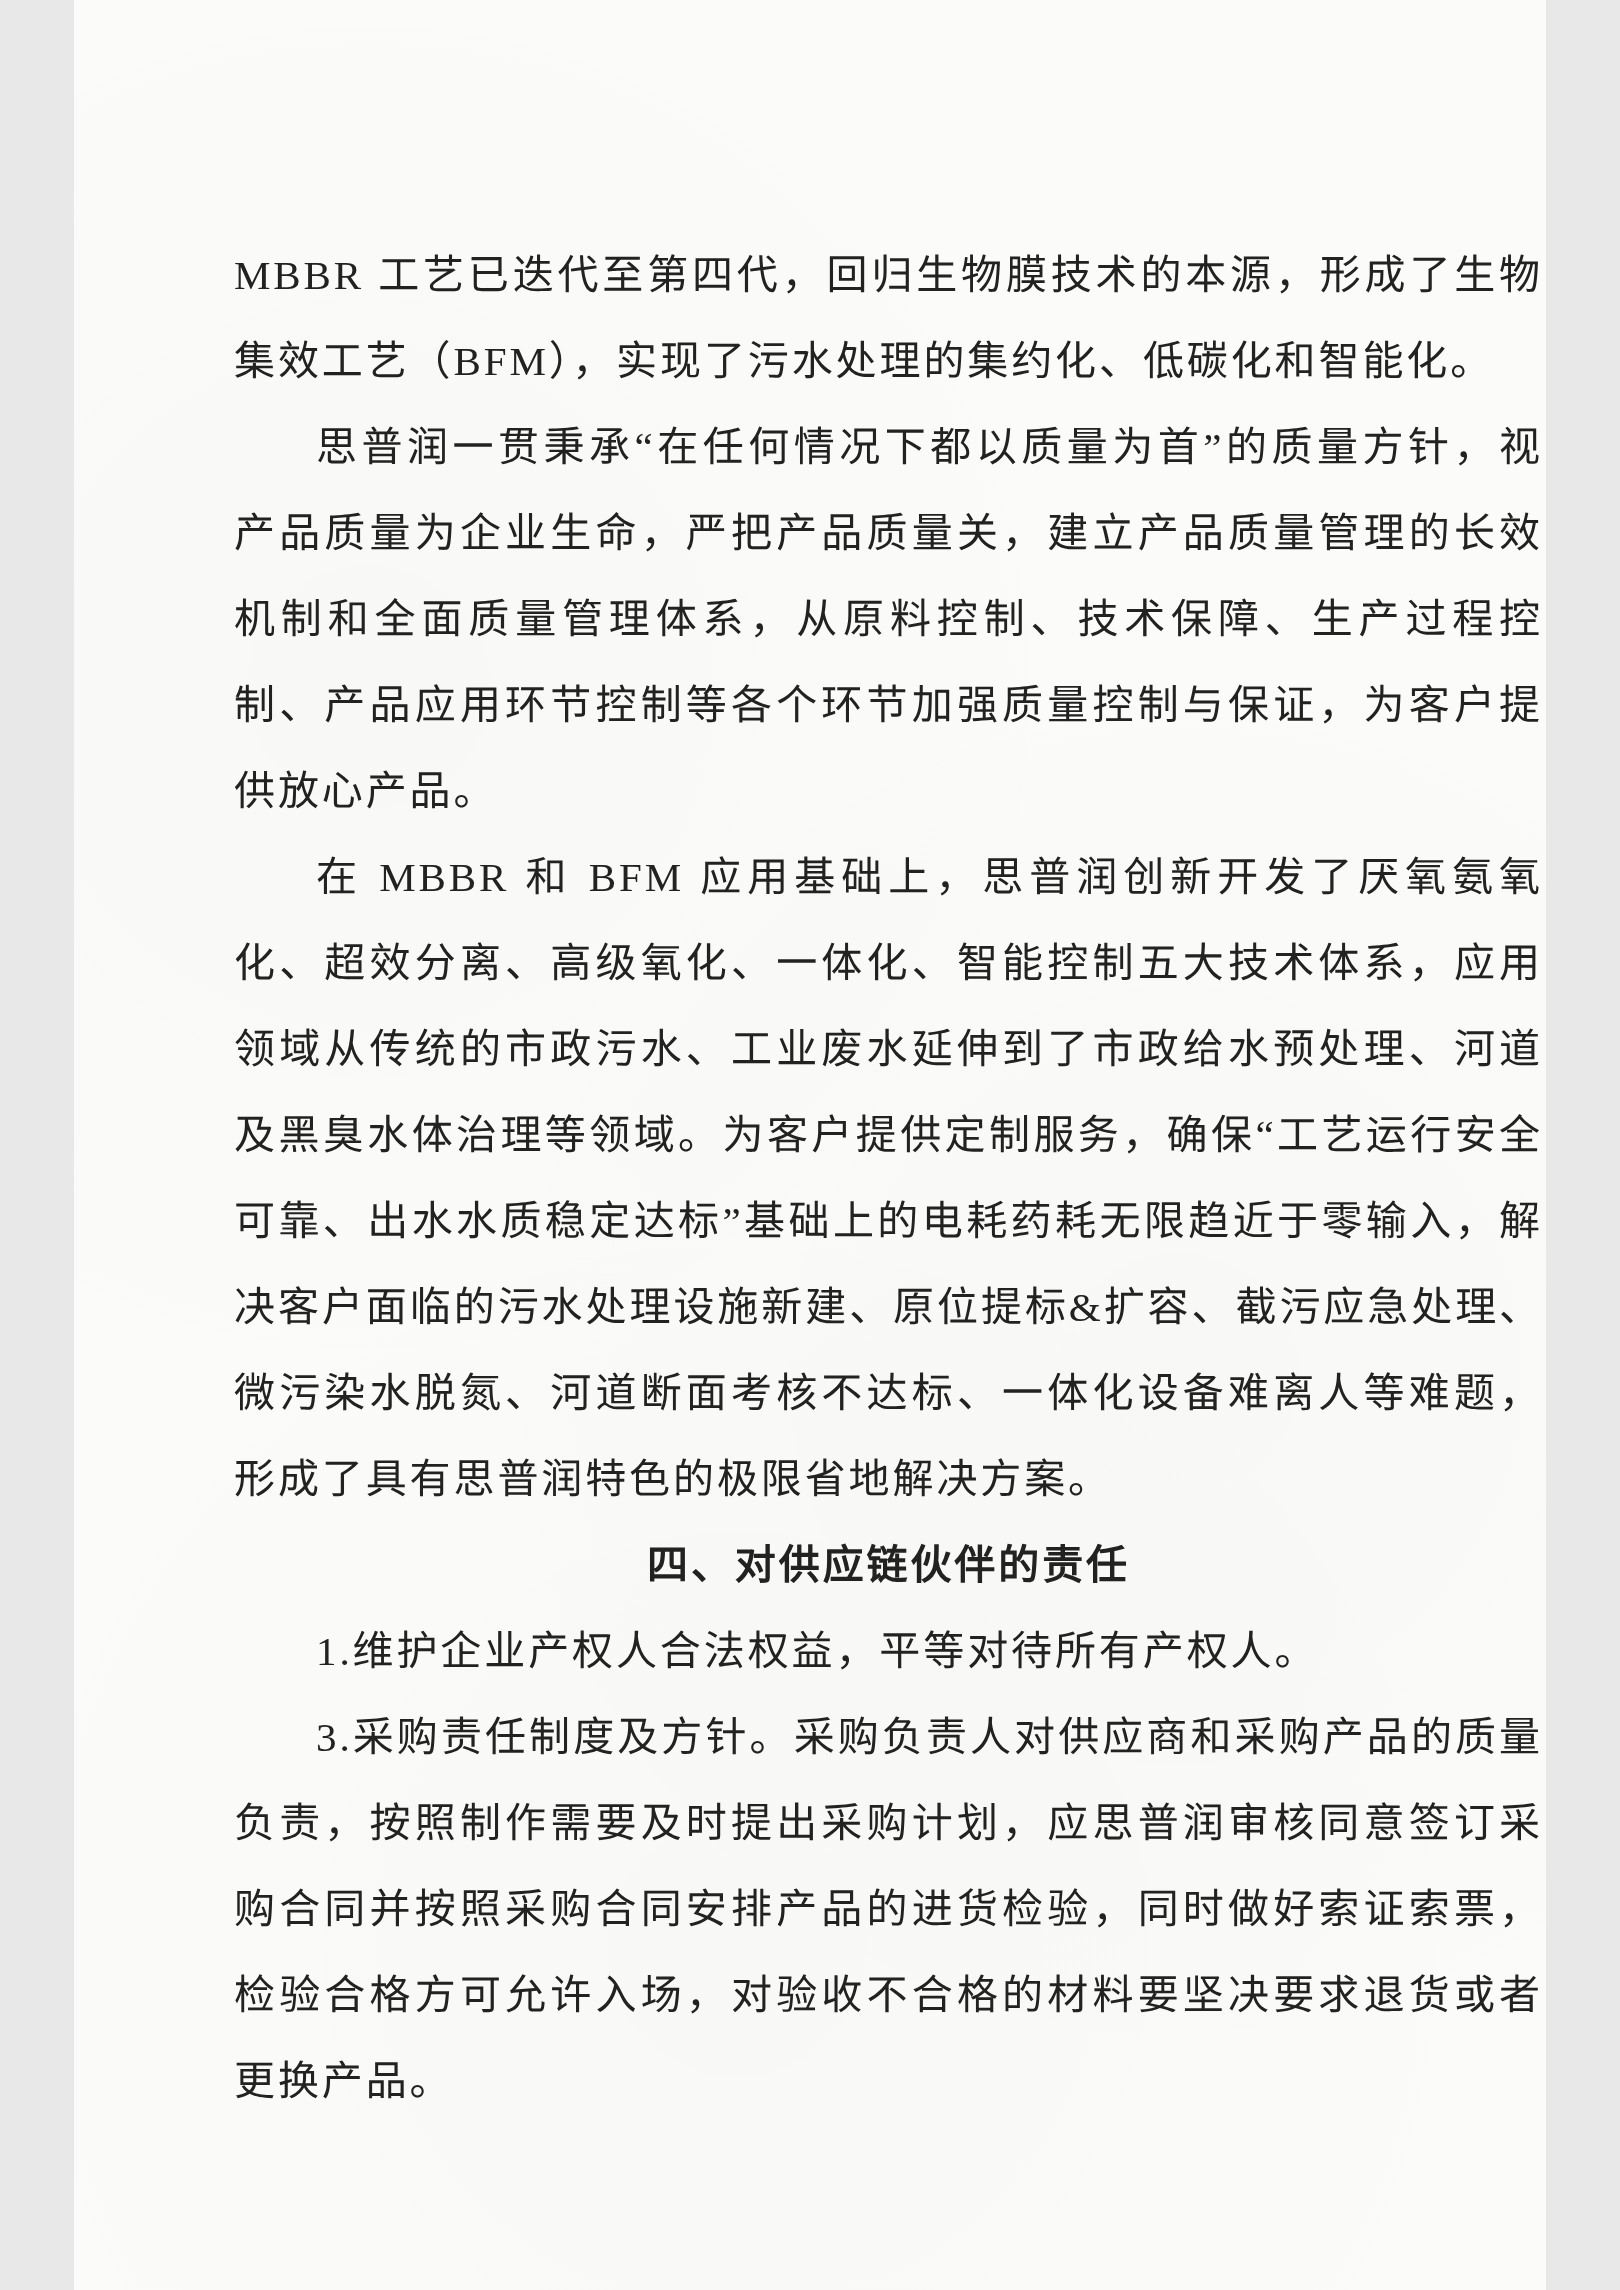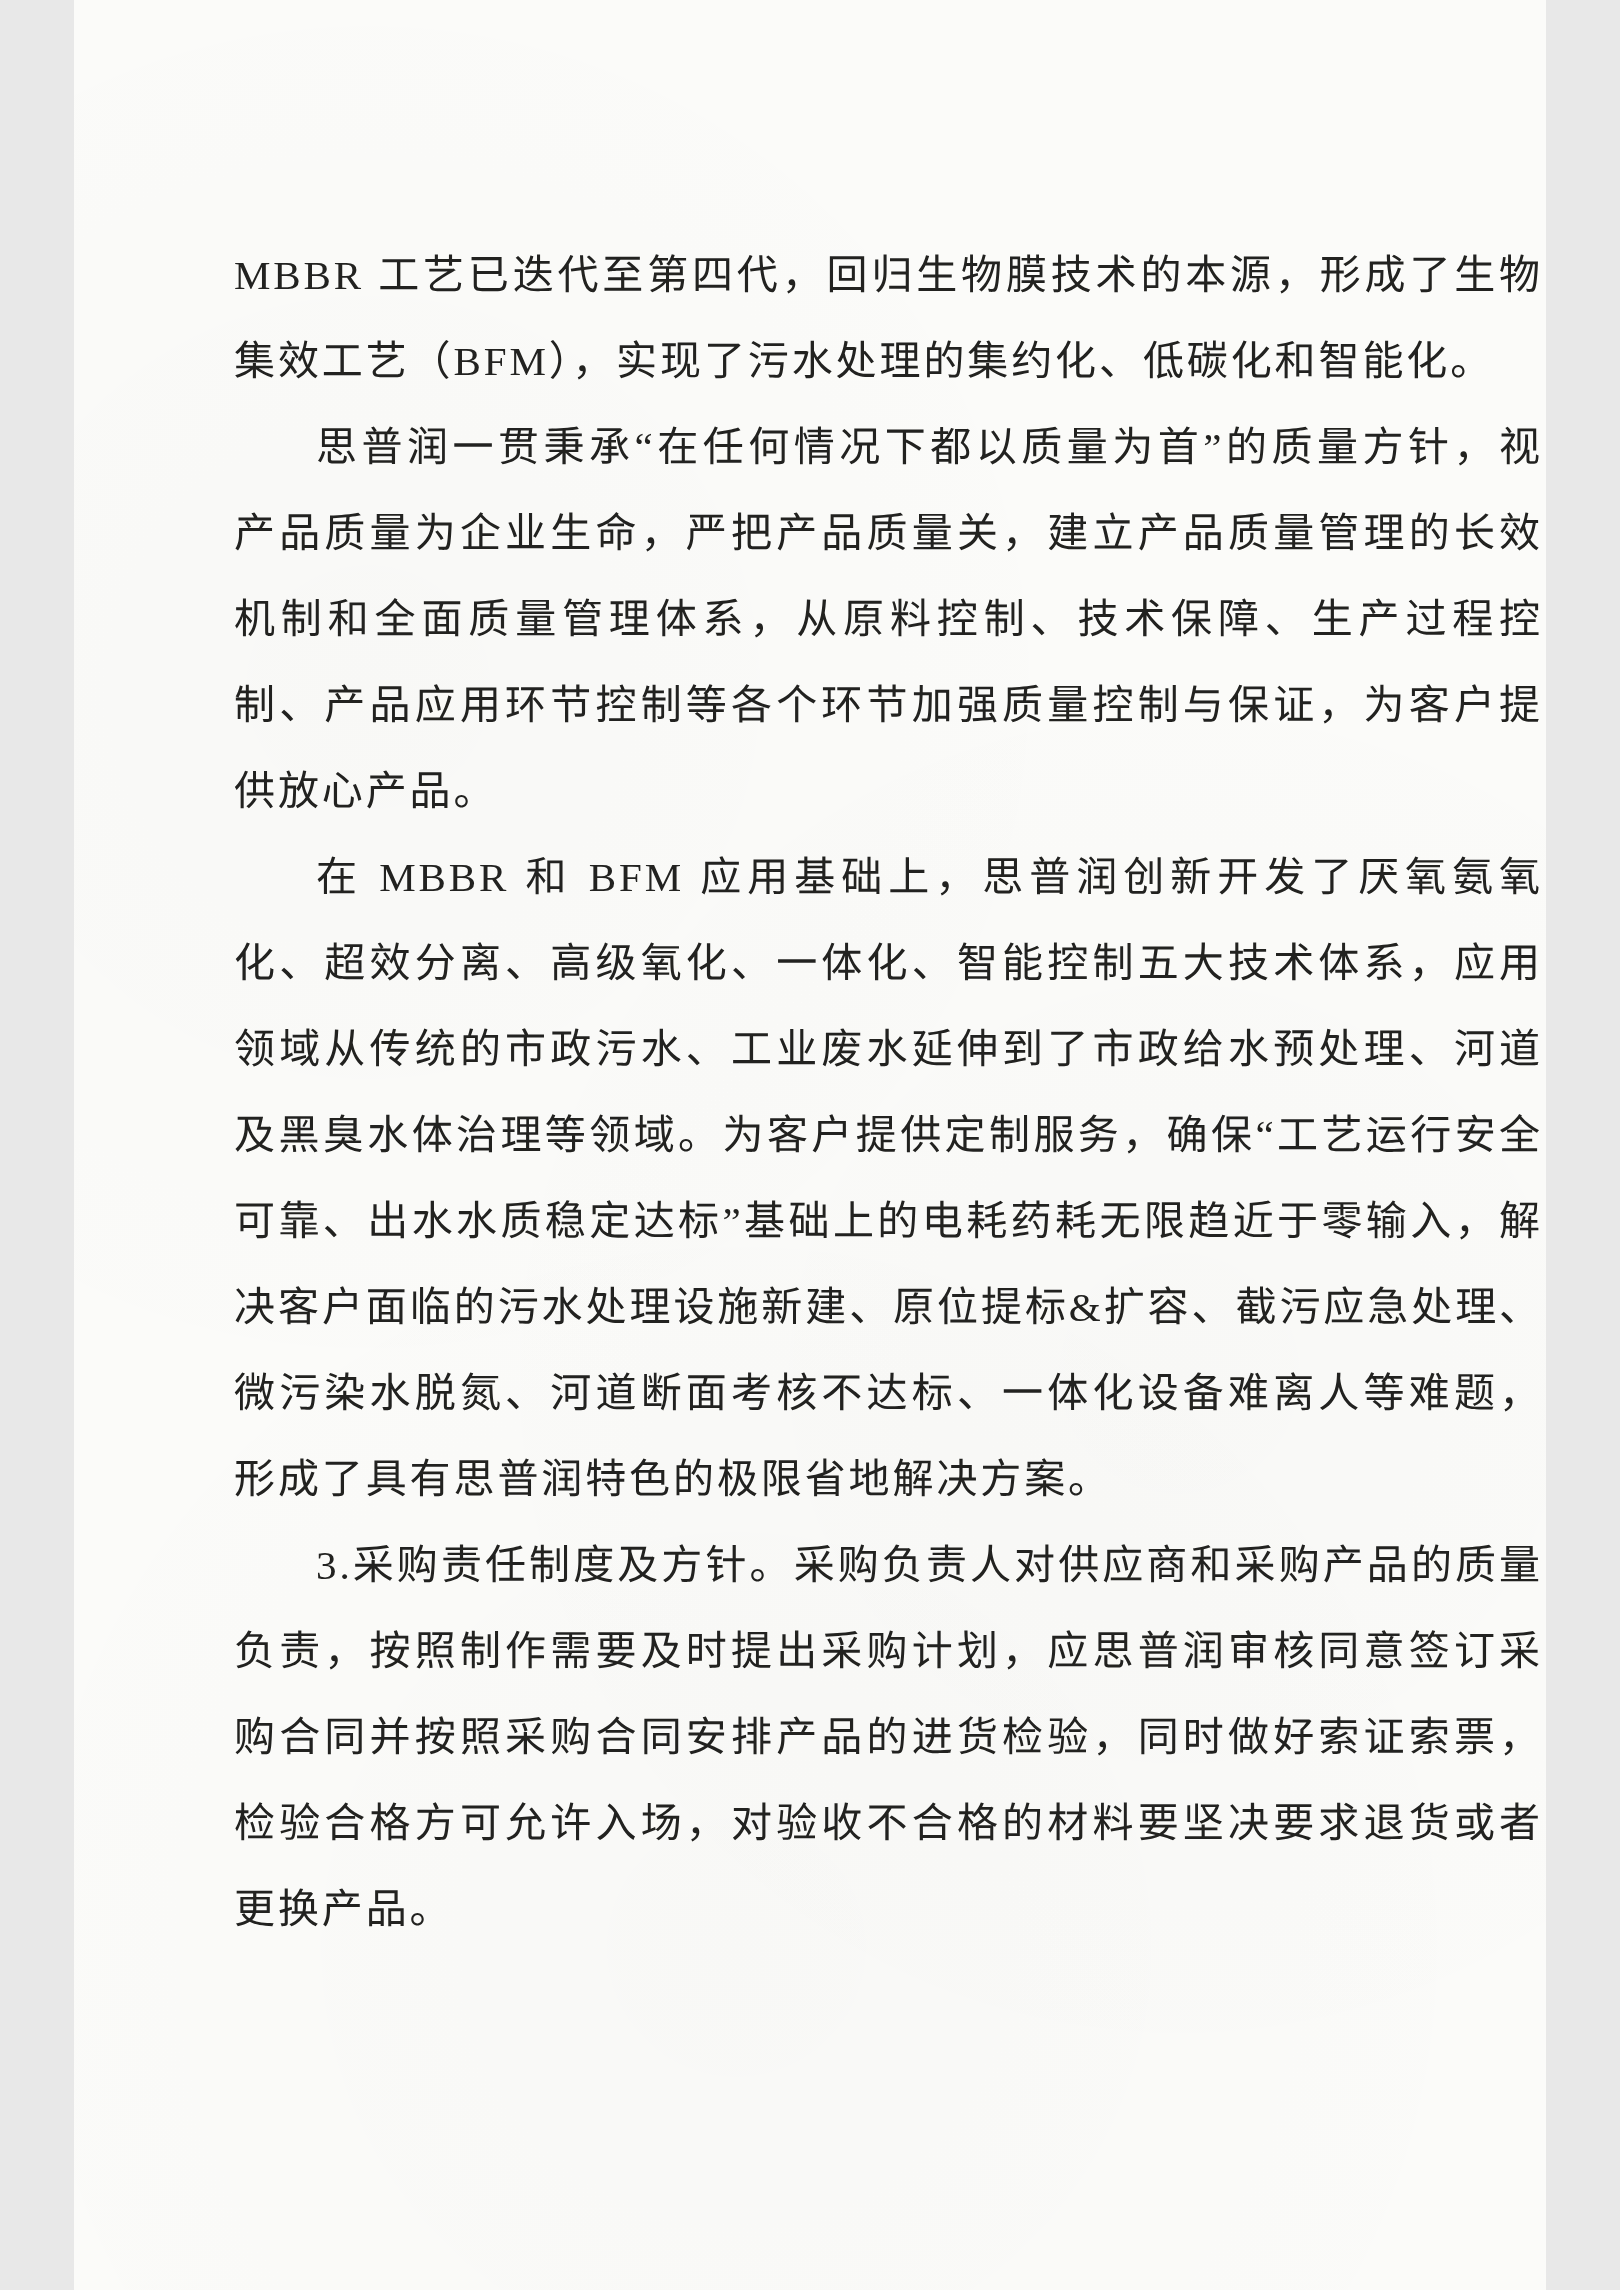--- a/index.html
+++ b/index.html
@@ -108,20 +108,22 @@
 </head>
 <body>
 
 <div class="page">
 
   <main class="doc-body">
 
   <p class="para">MBBR 工艺已迭代至第四代，回归生物膜技术的本源，形成了生物集效工艺（BFM），实现了污水处理的集约化、低碳化和智能化。</p>
       <p class="para indent">思普润一贯秉承“在任何情况下都以质量为首”的质量方针，视产品质量为企业生命，严把产品质量关，建立产品质量管理的长效机制和全面质量管理体系，从原料控制、技术保障、生产过程控制、产品应用环节控制等各个环节加强质量控制与保证，为客户提供放心产品。</p>
       <p class="para indent">在 MBBR 和 BFM 应用基础上，思普润创新开发了厌氧氨氧化、超效分离、高级氧化、一体化、智能控制五大技术体系，应用领域从传统的市政污水、工业废水延伸到了市政给水预处理、河道及黑臭水体治理等领域。为客户提供定制服务，确保“工艺运行安全可靠、出水水质稳定达标”基础上的电耗药耗无限趋近于零输入，解决客户面临的污水处理设施新建、原位提标&amp;扩容、截污应急处理、微污染水脱氮、河道断面考核不达标、一体化设备难离人等难题，形成了具有思普润特色的极限省地解决方案。</p>
+      <p class="heading">四、对供应链伙伴的责任</p>
+      <p class="para indent">1.维护企业产权人合法权益，平等对待所有产权人。</p>
       <p class="para indent">3.采购责任制度及方针。采购负责人对供应商和采购产品的质量负责，按照制作需要及时提出采购计划，应思普润审核同意签订采购合同并按照采购合同安排产品的进货检验，同时做好索证索票，检验合格方可允许入场，对验收不合格的材料要坚决要求退货或者更换产品。</p>
     </main>
 
   <div class="stamp-clip">
     <div class="stamp-ring"></div>
     <span class="stamp-char c-shui">水</span>
     <span class="stamp-char c-chu">处</span>
     <span class="stamp-star">★</span>
     <span class="stamp-char c-gong">公</span>
     <span class="stamp-char c-si">司</span>

